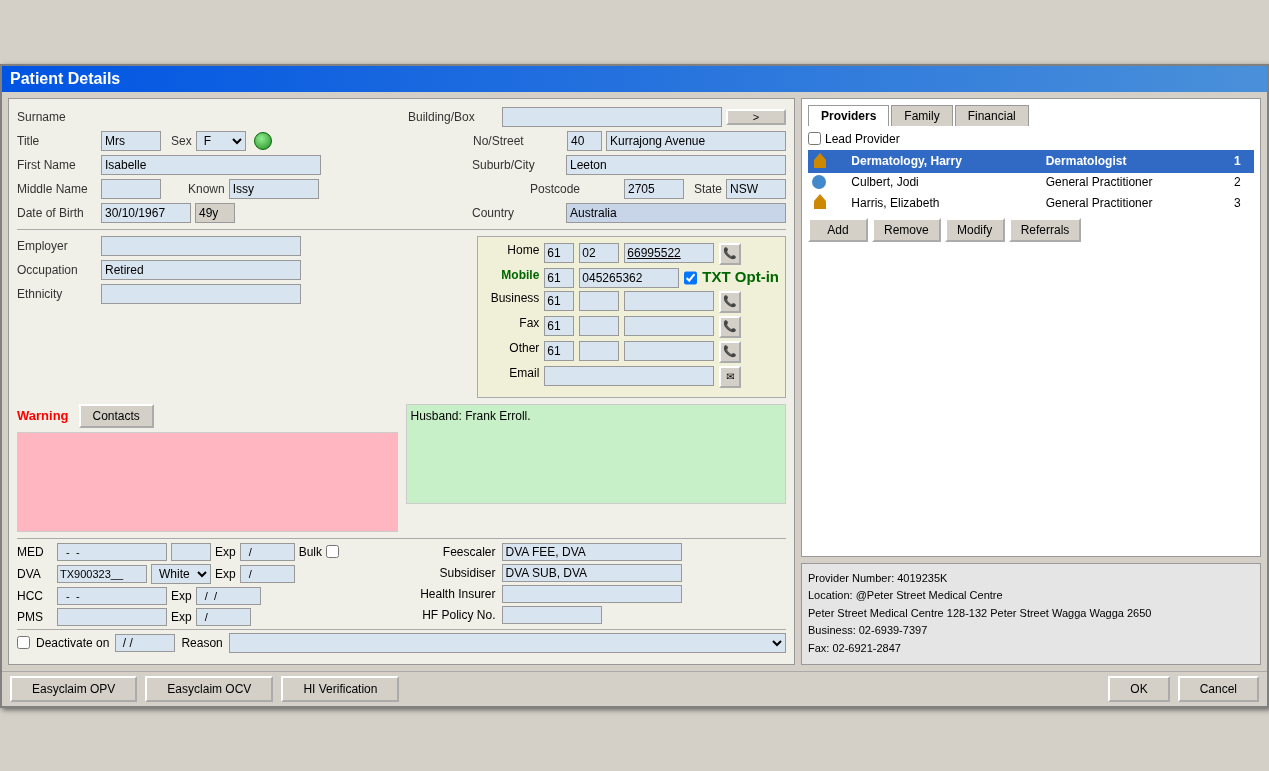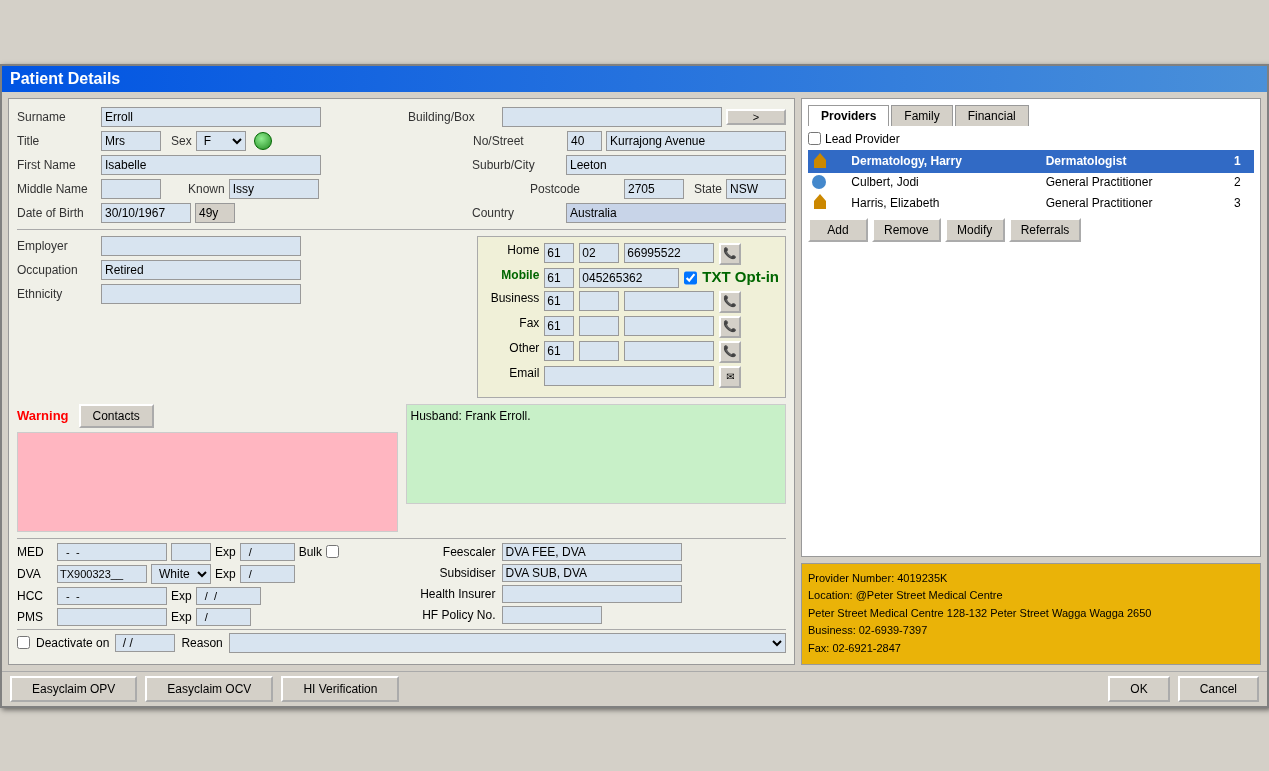--- a/index.html
+++ b/index.html
@@ -43,21 +43,21 @@
       flex-direction: column;
       gap: 6px;
     }
     .right-top {
       background: white;
       border: 1px solid #999;
       padding: 6px;
       flex: 1;
     }
     .right-bottom {
-      background: #eab308;
+      background: #e5e5e5;
       border: 1px solid #999;
       padding: 6px;
       font-size: 11px;
       line-height: 1.6;
     }
     
     .form-row {
       display: flex;
       align-items: center;
       margin-bottom: 4px;
@@ -192,20 +192,21 @@
       font-size: 12px;
       padding: 1px 2px;
     }
     input.phone-main {
       width: 90px;
       background: #d8e4f0;
       border: 1px solid #999;
       height: 20px;
       font-size: 12px;
       padding: 1px 2px;
+      text-decoration: underline;
     }
     .phone-icon {
       width: 22px;
       height: 22px;
       background: #d4d0c8;
       border: 2px outset #fff;
       display: flex;
       align-items: center;
       justify-content: center;
       cursor: pointer;
@@ -344,21 +345,20 @@
   <div class="title-bar">
     <span>Patient Details</span>
   </div>
 
   <div class="main-content">
 
     <div class="left-panel">
 
       <div class="form-row">
         <span class="form-label">Surname</span>
-        <input type="text" class="input-lg" value="Erroll" style="">
         <span style="flex:1"></span>
         <span class="form-label" style="min-width:90px">Building/Box</span>
         <input type="text" style="width: 220px;">
         <button class="btn" style="width:22px;padding:0;font-size:11px">&gt;</button>
       </div>
 
       <div class="form-row">
         <span class="form-label">Title</span>
         <input type="text" class="input-sm" value="Mrs" style="width: 60px;">
         <span class="form-label-sm" style="margin-left:6px">Sex</span>

